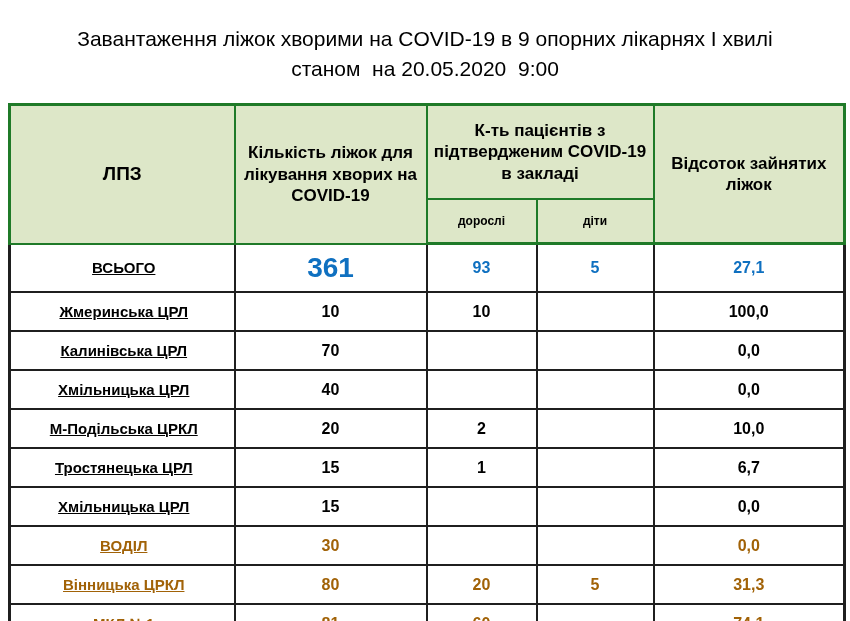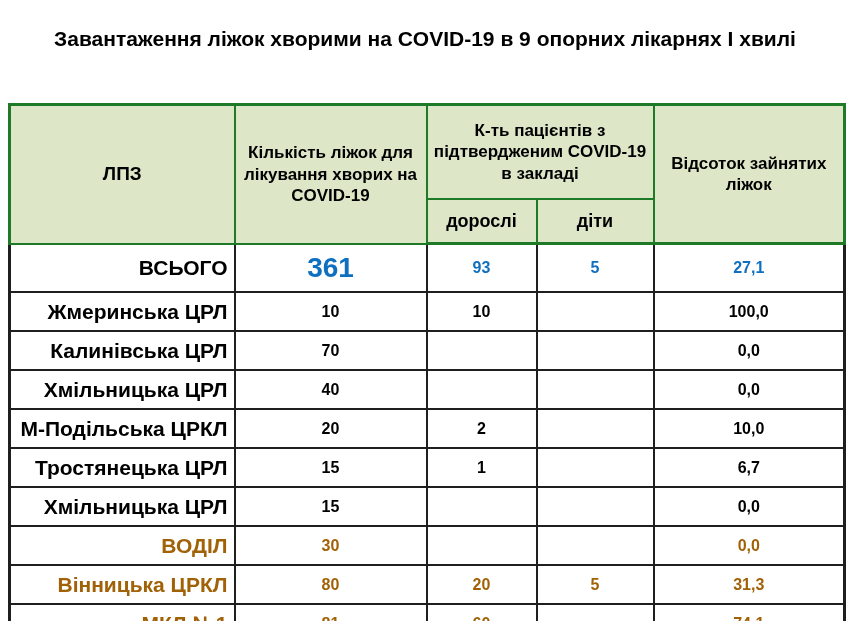--- a/index.html
+++ b/index.html
@@ -12,21 +12,21 @@
     position: relative;
     width: 850px;
     height: 621px;
     background: #ffffff;
     overflow: hidden;
   }
   .title {
     padding-top: 24px;
     text-align: center;
     color: #000000;
-    font-weight: bold;
+    font-weight: normal;
     font-size: 21px;
     line-height: 1.45;
   }
   .title .line2 { white-space: pre-wrap; }
 
   table.covid {
     position: absolute;
     left: 8px;
     top: 103px;
     width: 835px;
@@ -45,41 +45,42 @@
     border: 2px solid #1f7a28;
     color: #000000;
     font-weight: bold;
     font-size: 17px;
     text-align: center;
     vertical-align: middle;
     padding: 2px 4px;
     line-height: 1.25;
   }
   thead tr.h1 td { height: 88px; }
-  thead tr.h2 td { height: 38px; font-size: 18px; }
+  thead tr.h2 td { height: 38px; font-size: 12px; }
   thead td.lpz { font-size: 19px; text-align: center; }
   thead td.outer-top { border-top-width: 3px; }
   thead td.outer-left { border-left-width: 3px; }
   thead td.outer-right { border-right-width: 3px; }
   thead tr.h2 td { border-bottom-width: 3px; }
   thead td.percent-h { border-bottom-width: 3px; }
 
   
   tbody td {
     background: #ffffff;
     border: 2px solid #1f1f1f;
     font-weight: bold;
     vertical-align: middle;
     padding: 2px 6px;
     color: #000000;
   }
   tbody td.name {
-    text-align: right;
-    font-size: 21px;
+    text-align: center;
+    font-size: 15px;
     padding-left: 9px;
+    text-decoration: underline;
   }
   tbody td.num {
     text-align: center;
     font-size: 16px;
   }
   tbody tr td:first-child { border-left-width: 3px; }
   tbody tr td:last-child { border-right-width: 3px; }
   tbody tr.last td { border-bottom-width: 3px; border-bottom-color: #3a3a3a; }
   tbody tr td { height: 33px; }
 
@@ -88,20 +89,21 @@
   tr.total-row td.beds { font-size: 28px; }
   tr.alert-row td.name, tr.alert-row td.num { color: #a16207; }
 </style>
 </head>
 <body>
 
 <div class="page">
 
   <div class="title">
     <div class="line1">Завантаження ліжок хворими на COVID-19 в 9 опорних лікарнях І хвилі</div>
+    <div class="line2">станом  на 20.05.2020  9:00</div>
   </div>
 
   <table class="covid">
     <colgroup>
       <col class="c1">
         <col class="c2">
         <col class="c3">
         <col class="c4">
         <col class="c5">
     </colgroup>

